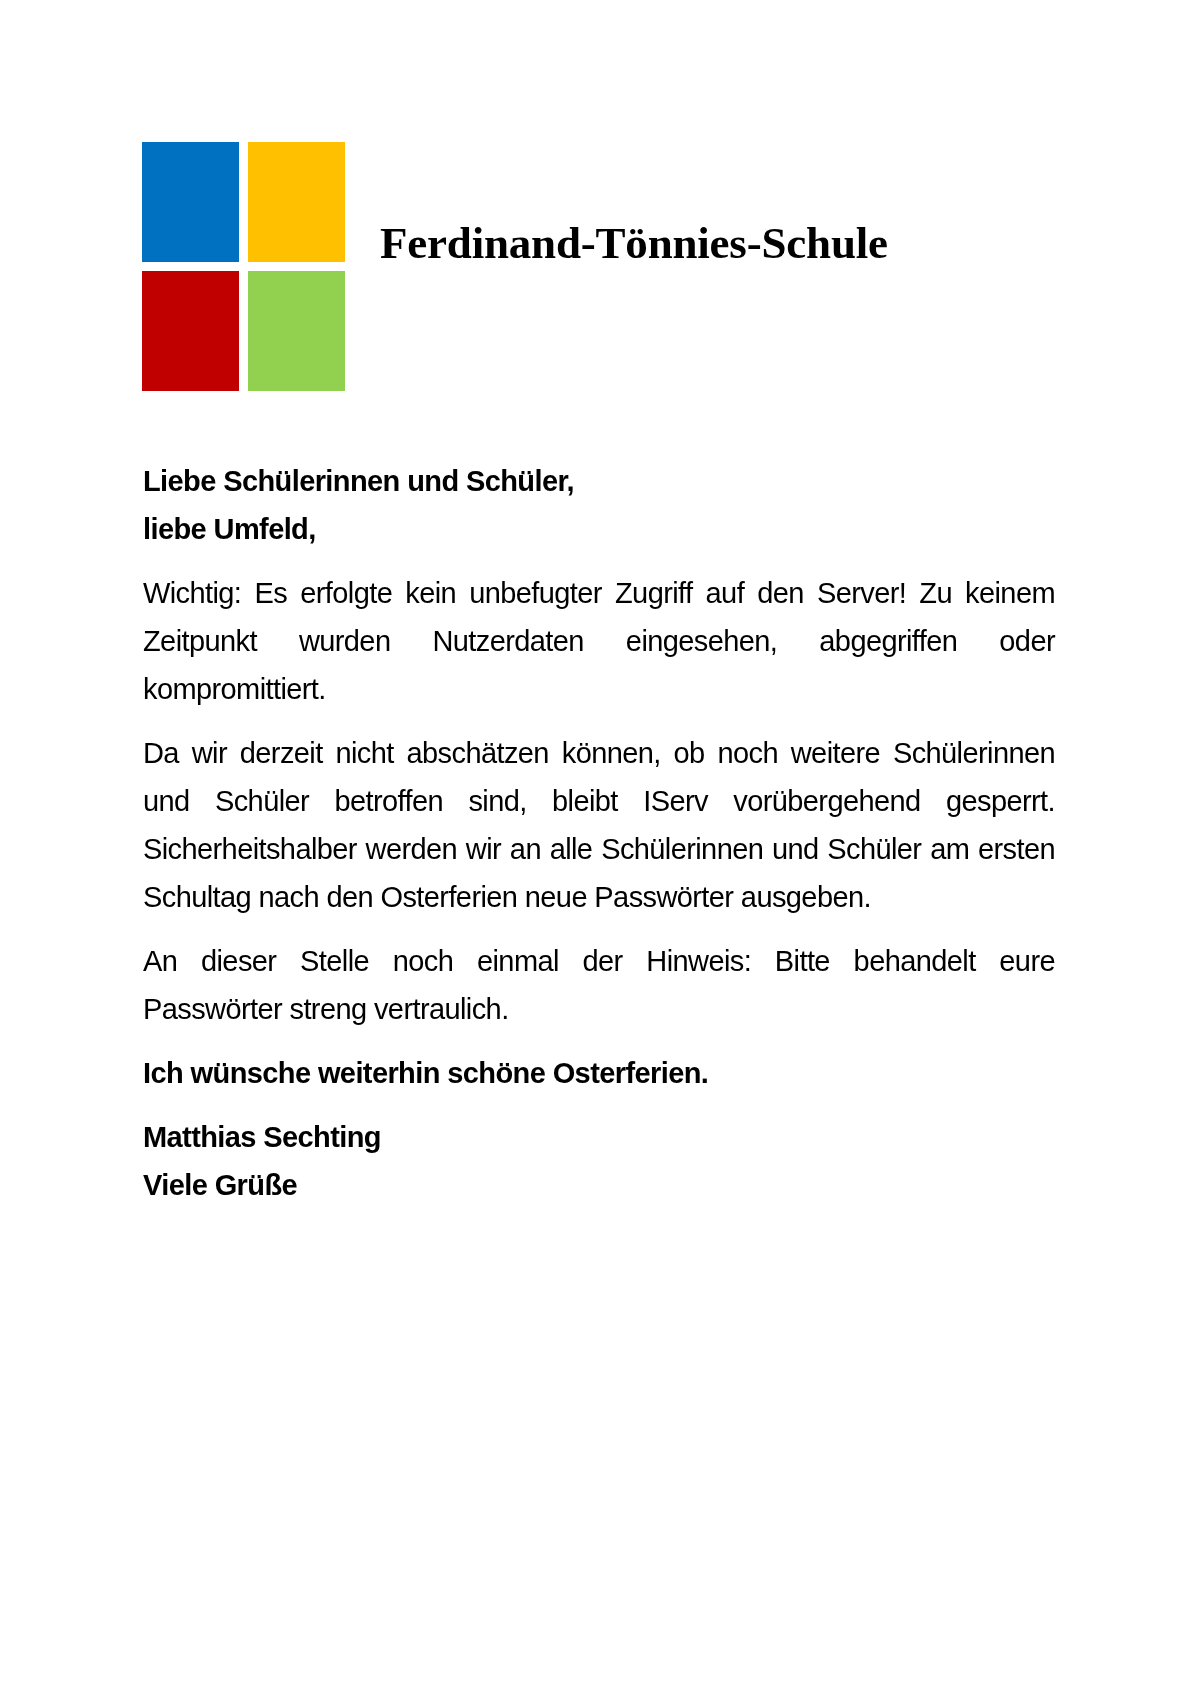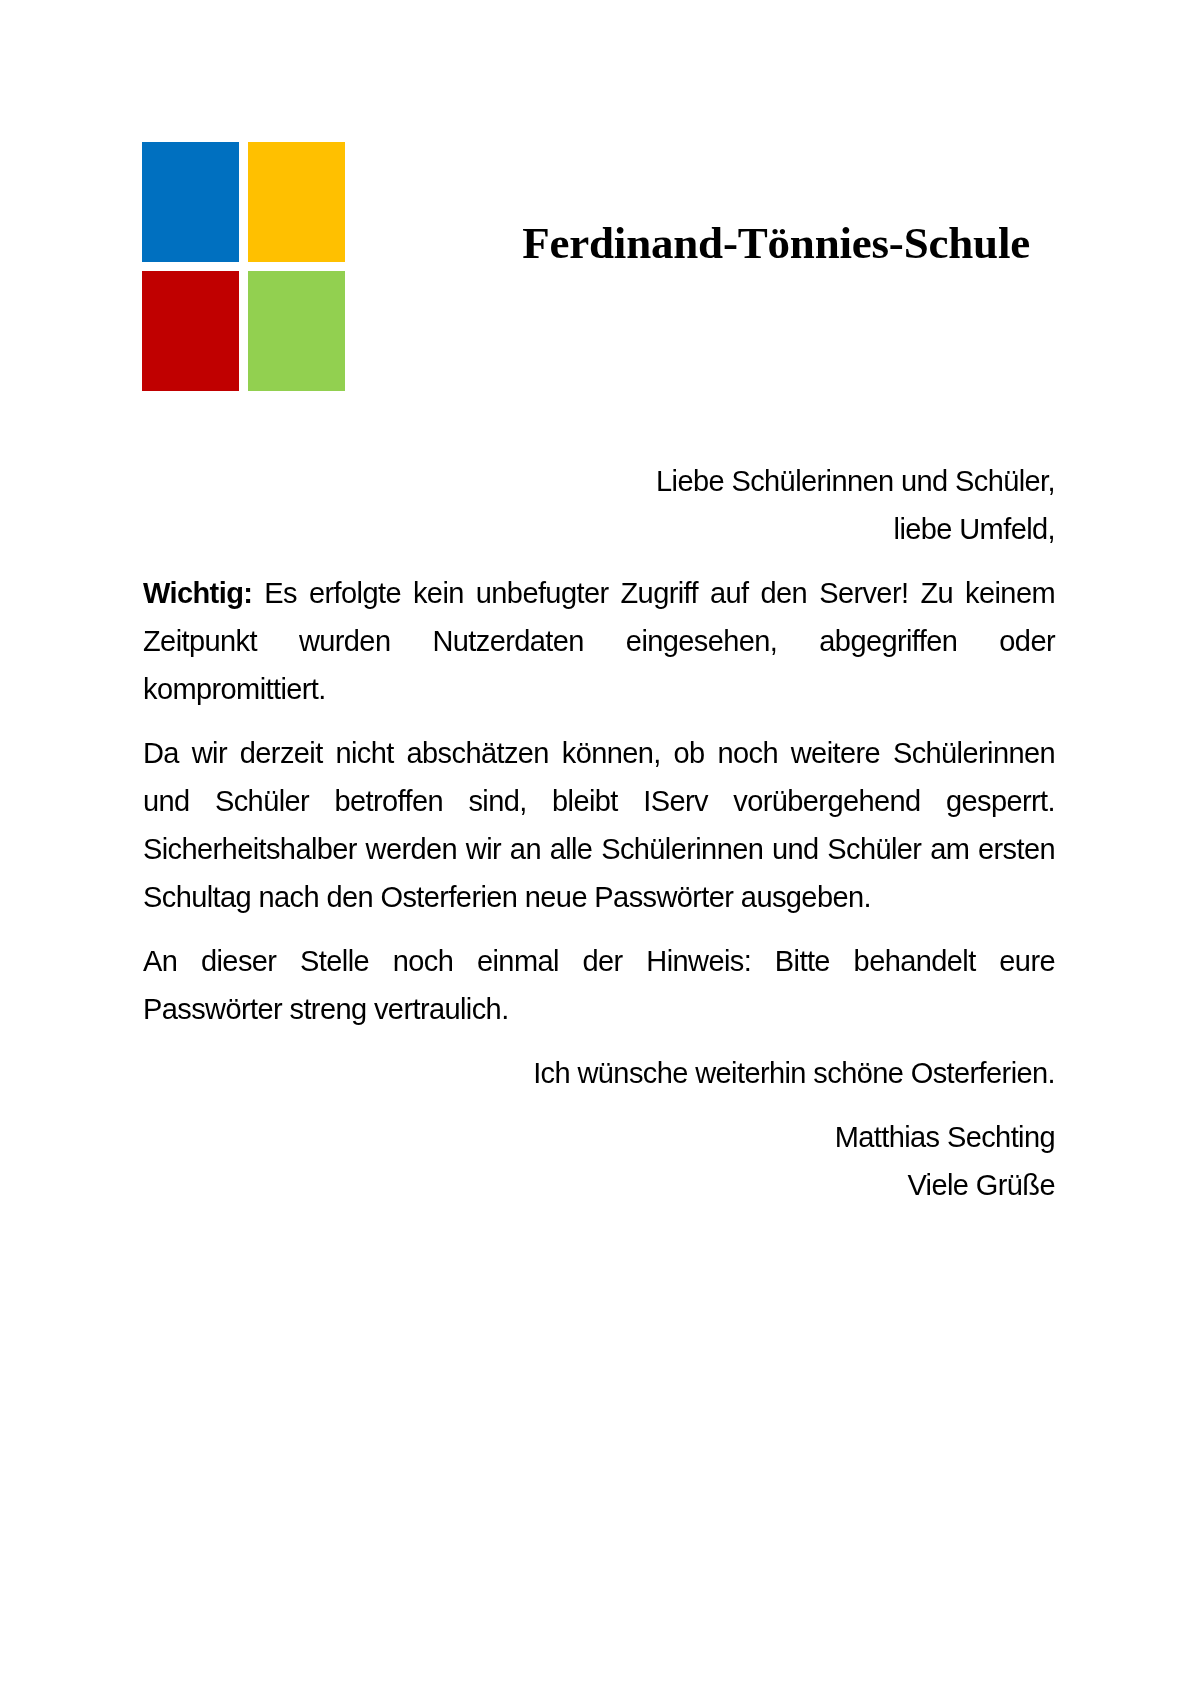--- a/index.html
+++ b/index.html
@@ -29,21 +29,21 @@
     .sq.tl { left: 0;    top: 0; }
     .sq.tr { left: 106px; top: 0; }
     .sq.bl { left: 0;    top: 129px; }
     .sq.br { left: 106px; top: 129px; }
 
     .school-name {
       position: absolute;
       left: 380px;
       top: 212px;
       width: 650px;
-      text-align: right;
+      text-align: left;
       font-family: "Liberation Serif", "DejaVu Serif", serif;
       font-weight: bold;
       font-size: 45px;
       line-height: 62px;
       letter-spacing: -0.2px;
     }
     .school-name div { white-space: nowrap; }
 
     .letter {
       position: absolute;
@@ -52,23 +52,23 @@
       width: 912px;
       font-family: "Liberation Sans", "DejaVu Sans", sans-serif;
       font-size: 29px;
       line-height: 48px;
       letter-spacing: -0.6px;
     }
     .letter p {
       margin: 0 0 16px 0;
       text-align: justify;
     }
-    .letter p.left { text-align: right; }
+    .letter p.left { text-align: left; font-weight: bold; }
     .letter .line { display: block; }
-    .letter b { font-weight: bold; }
+    .letter b { font-weight: normal; }
   </style>
 </head>
 <body>
 
 <div class="logo">
   <div class="sq tl" style="background:#0070C0;"></div>
   <div class="sq tr" style="background:#FFC000;"></div>
   <div class="sq bl" style="background:#C00000;"></div>
   <div class="sq br" style="background:#92D050;"></div>
 </div>

